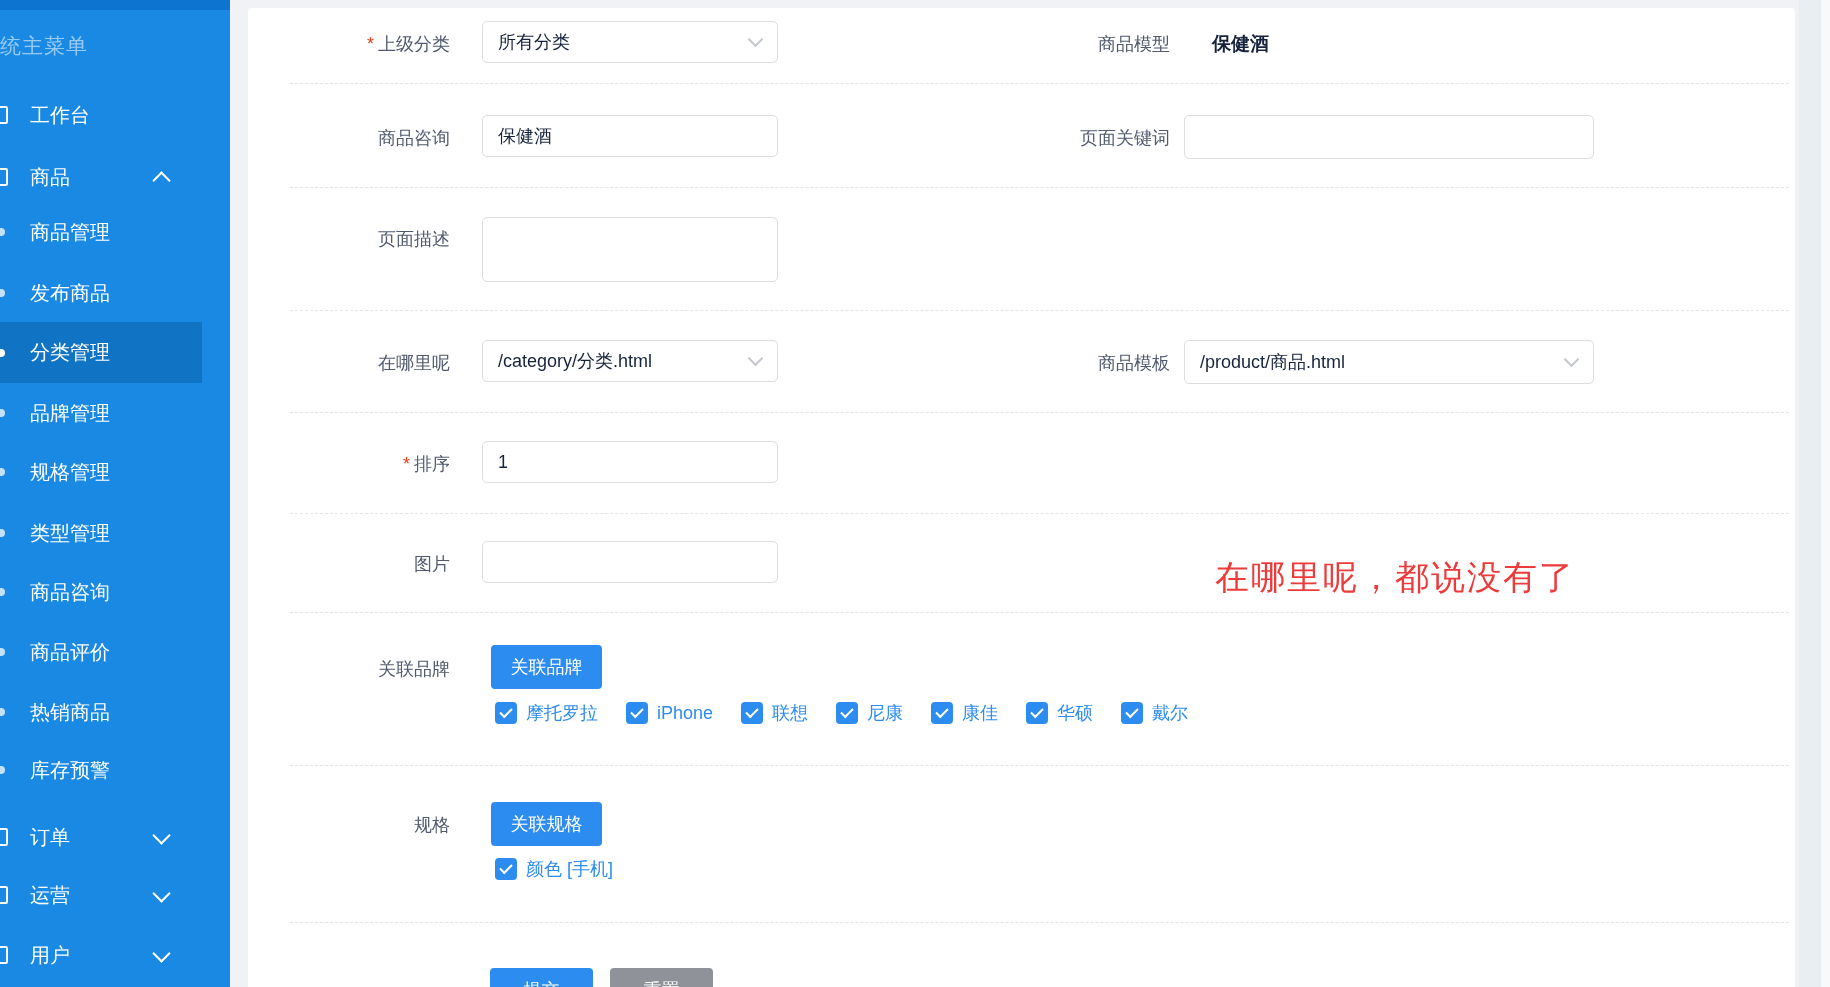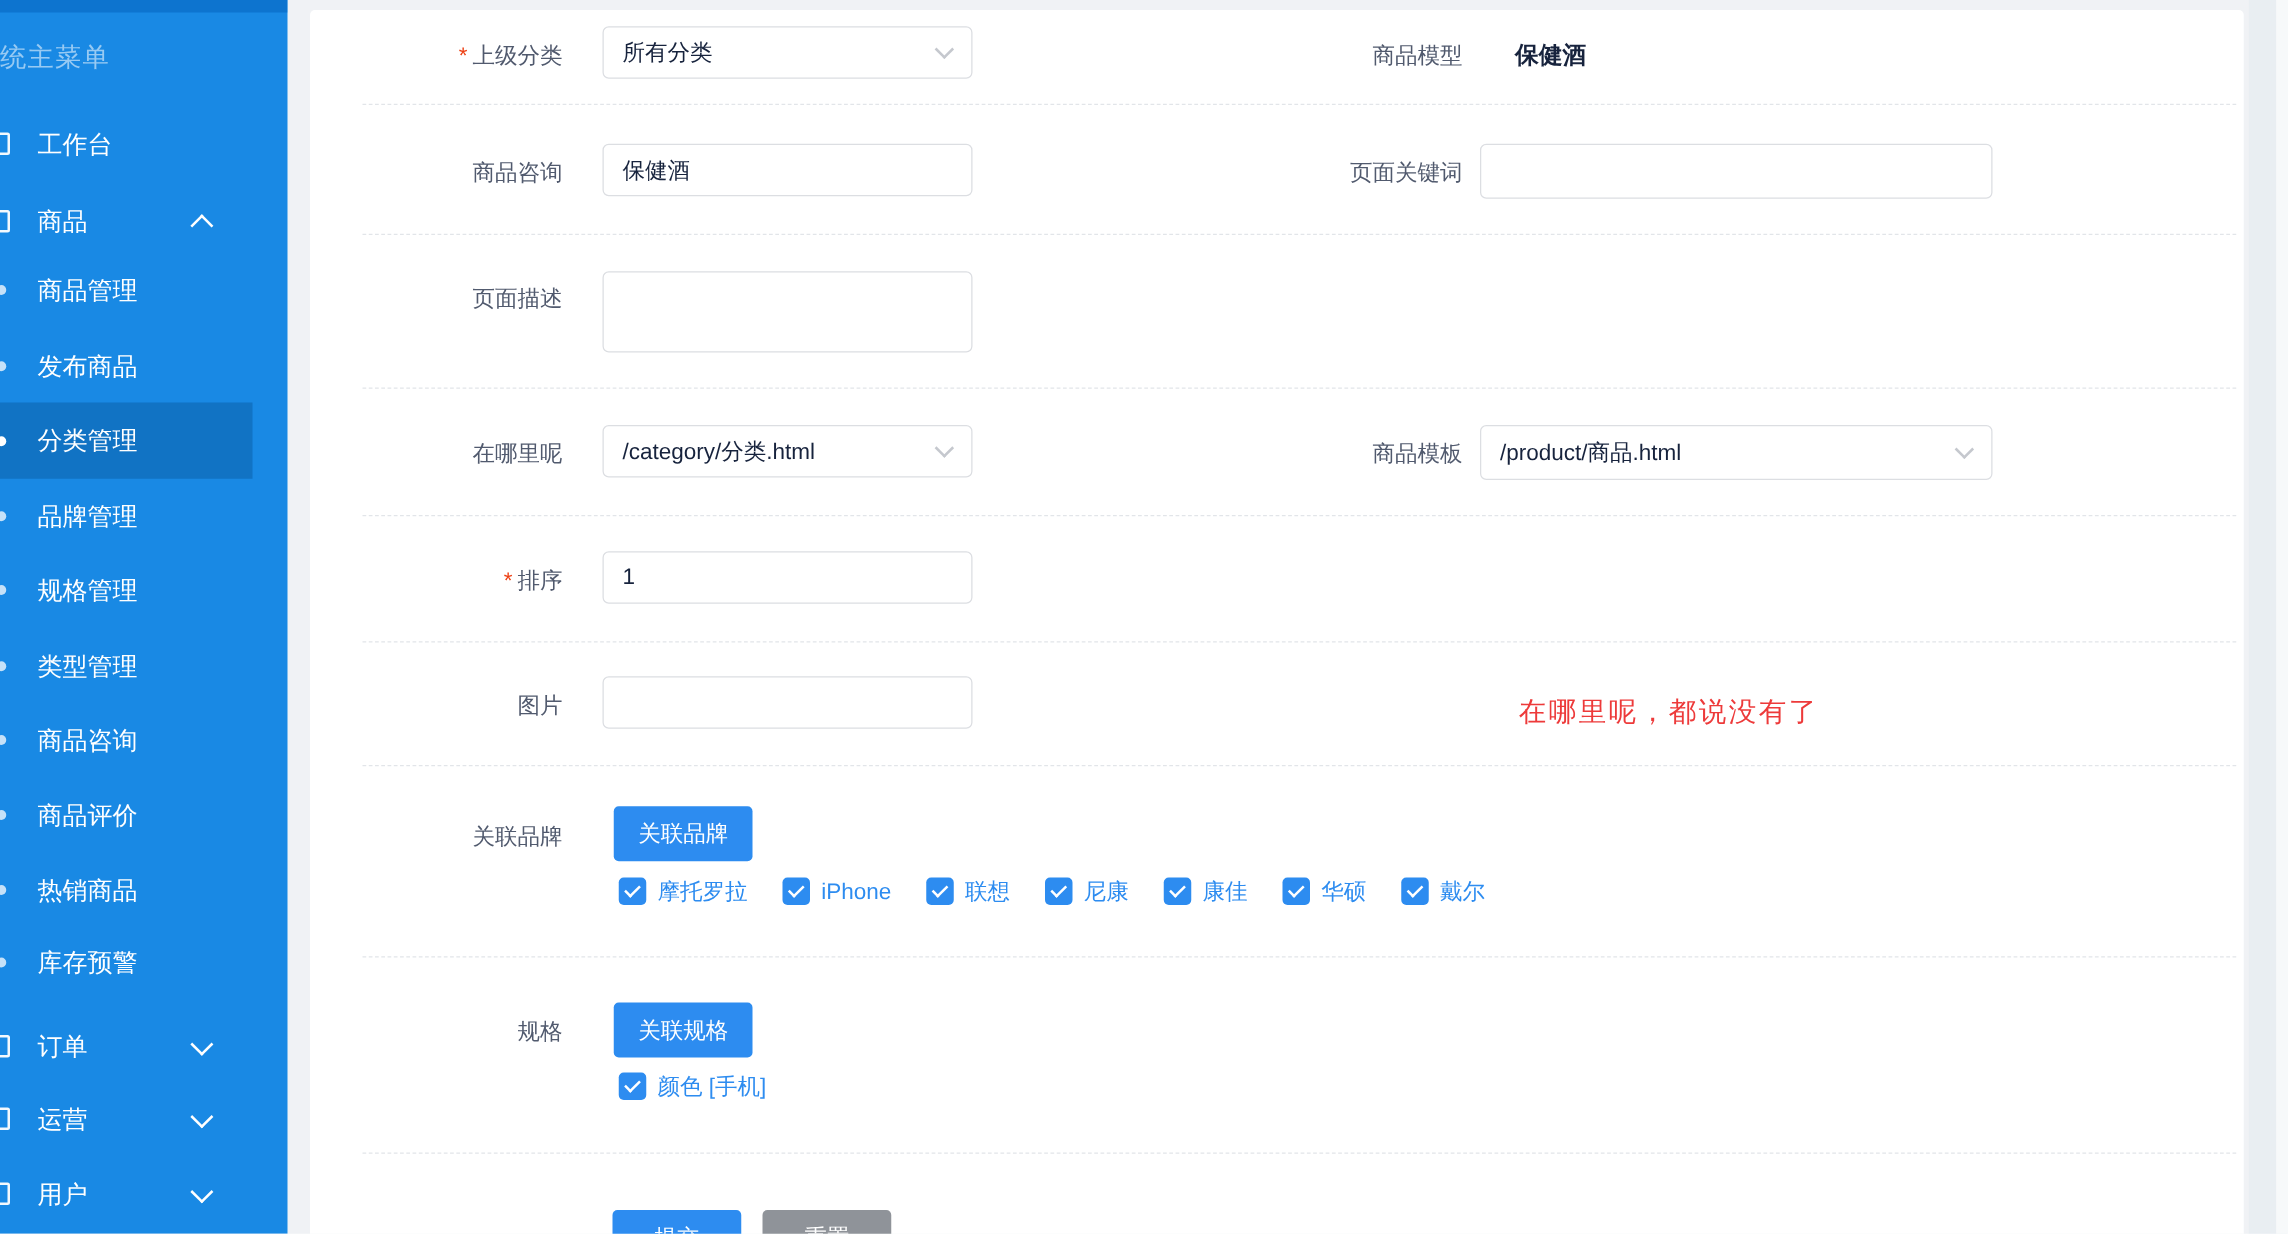--- a/index.html
+++ b/index.html
@@ -77,21 +77,21 @@
   }
   .cb::after{
     content:"";position:absolute;left:5px;top:6px;width:10px;height:5px;
     border-left:2px solid #fff;border-bottom:2px solid #fff;transform:rotate(-45deg);
   }
   .cb-label{margin-left:9px;font-size:18px;color:#2d8cf0;white-space:nowrap;}
   
   .note{
     position:absolute;left:967px;top:547px;
     font-family:"Liberation Serif","DejaVu Serif",serif;
-    font-size:22px;color:#ed3a3a;white-space:nowrap;letter-spacing:2px;
+    font-size:34px;color:#ed3a3a;white-space:nowrap;letter-spacing:2px;
   }
 </style>
 </head>
 <body>
 
 <nav class="sidebar">
   <div class="sidebar-topstrip"></div>
   <div class="sidebar-title">系统主菜单</div>
 
   <div class="mi" style="top:85px">

